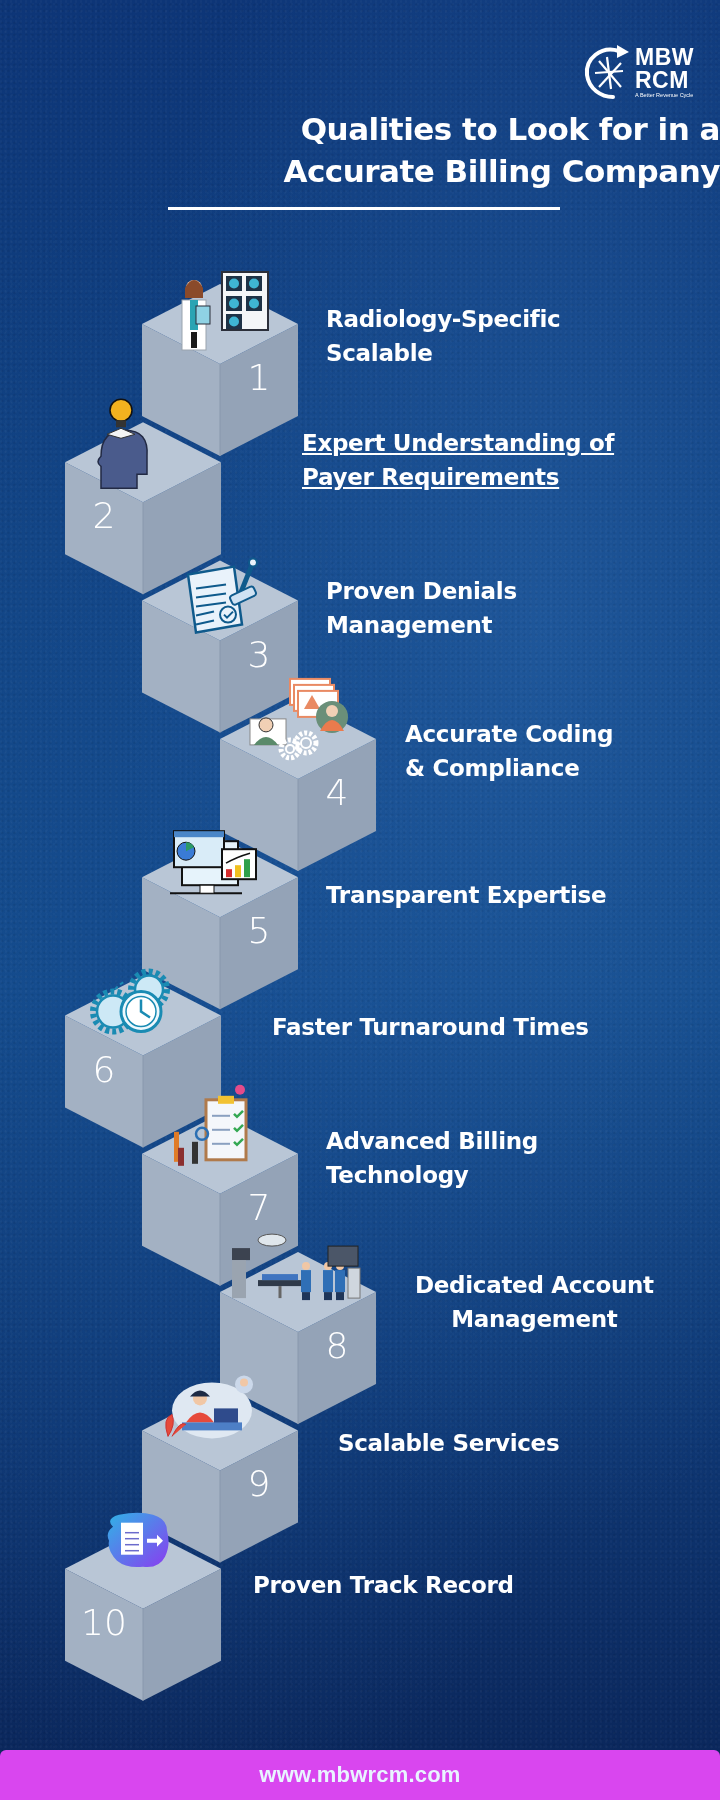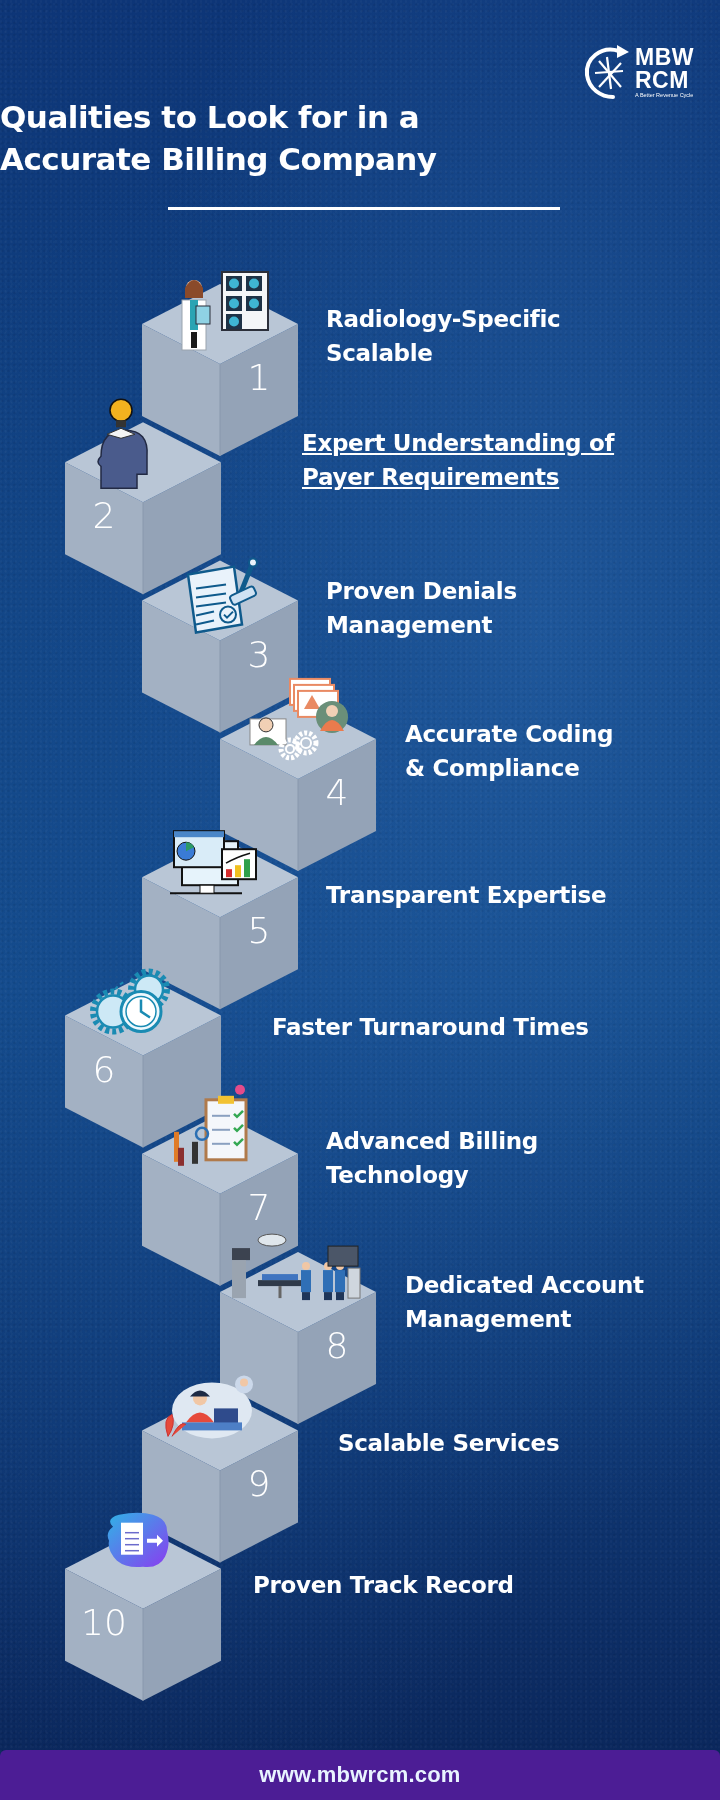--- a/index.html
+++ b/index.html
@@ -21,35 +21,35 @@
   }
   .logo {
     position: absolute; left: 583px; top: 40px; width: 130px; height: 64px;
     display: flex; align-items: center;
   }
   .logo svg { flex: none; }
   .logo-text { margin-left: 2px; color: #fff; line-height: 1; }
   .logo-main { font-family: "Liberation Sans", sans-serif; font-weight: 700; font-size: 23px; letter-spacing: 0.5px; display: block; }
   .logo-tag { font-family: "Liberation Sans", sans-serif; font-size: 5.5px; display: block; margin-top: 1px; }
   .title {
-    position: absolute; left: 0; width: 720px; top: 96px; text-align: left;
+    position: absolute; left: 0; width: 720px; top: 108px; text-align: right;
     color: #fff; font-weight: 700; font-size: 31px; line-height: 42px;
     font-family: "DejaVu Sans", sans-serif; letter-spacing: -0.5px;
   }
   .title-rule {
     position: absolute; left: 168px; top: 207px; width: 392px; height: 3px; background: #ffffff;
   }
   .stairs { position: absolute; left: 0; top: 0; width: 720px; height: 1760px; }
   .step-label {
     position: absolute; color: #fff; font-weight: 700; font-size: 23px; line-height: 34px;
     font-family: "DejaVu Sans", sans-serif; letter-spacing: -0.3px; white-space: pre-line;
   }
   .footer {
     position: absolute; left: 0; top: 1750px; width: 720px; height: 50px;
-    background: #4c1d95; border-radius: 6px 6px 0 0;
+    background: #d946ef; border-radius: 6px 6px 0 0;
     display: flex; align-items: center; justify-content: center;
   }
   .footer-url { color: #e9f4ff; font-family: "Liberation Sans", sans-serif; font-size: 22px; font-weight: 700; letter-spacing: 0.2px; }
 </style>
 </head>
 <body>
 
 <div class="texture"></div>
 
 <div class="logo">
@@ -293,21 +293,21 @@
     <div class="step-label" style="left: 302px; top: 426px; text-decoration: underline;">Expert Understanding of
 Payer Requirements</div>
     <div class="step-label" style="left: 326px; top: 574px;">Proven Denials
 Management</div>
     <div class="step-label" style="left: 405px; top: 717px;">Accurate Coding
 &amp; Compliance</div>
     <div class="step-label" style="left: 326px; top: 878px;">Transparent Expertise</div>
     <div class="step-label" style="left: 272px; top: 1010px;">Faster Turnaround Times</div>
     <div class="step-label" style="left: 326px; top: 1124px;">Advanced Billing
 Technology</div>
-    <div class="step-label" style="left: 405px; top: 1268px;">Dedicated Account
+    <div class="step-label" style="left: 415px; top: 1268px; text-align: center;">Dedicated Account
 Management</div>
     <div class="step-label" style="left: 338px; top: 1426px;">Scalable Services</div>
     <div class="step-label" style="left: 253px; top: 1568px;">Proven Track Record</div>
   </div>
 
 <div class="footer">
   <span class="footer-url">www.mbwrcm.com</span>
 </div>
 
 </body></html>

